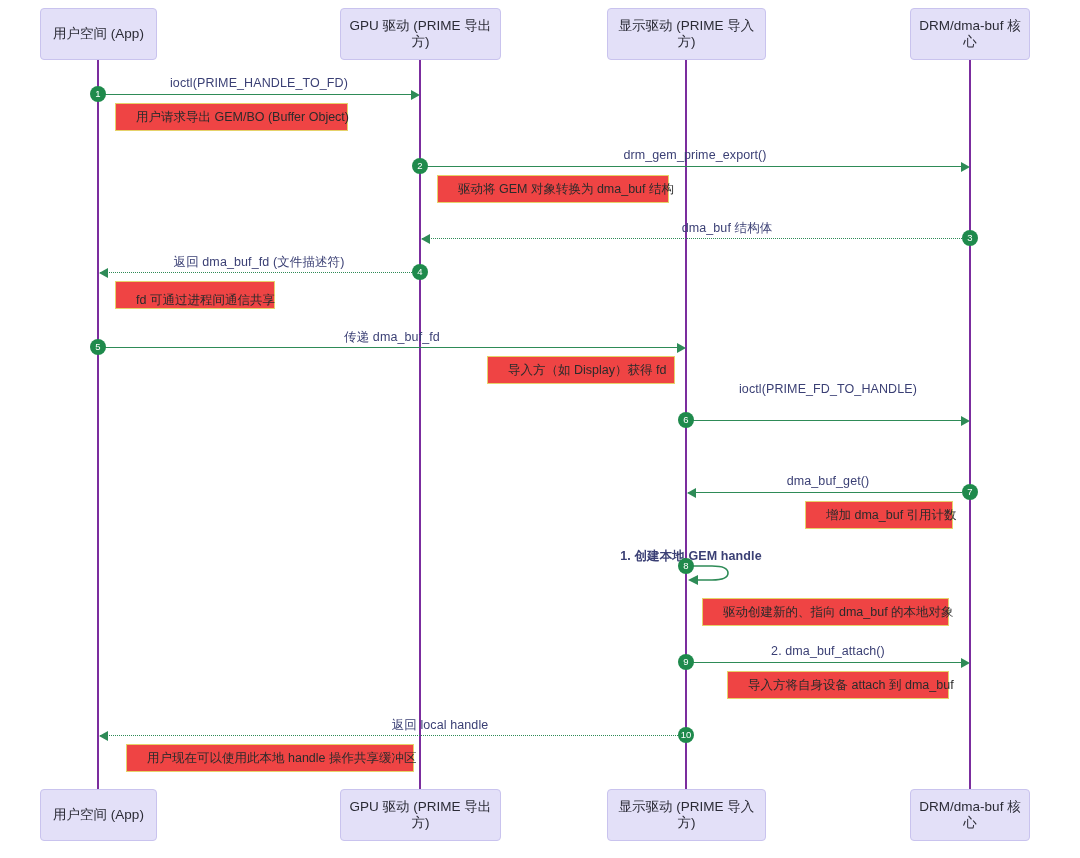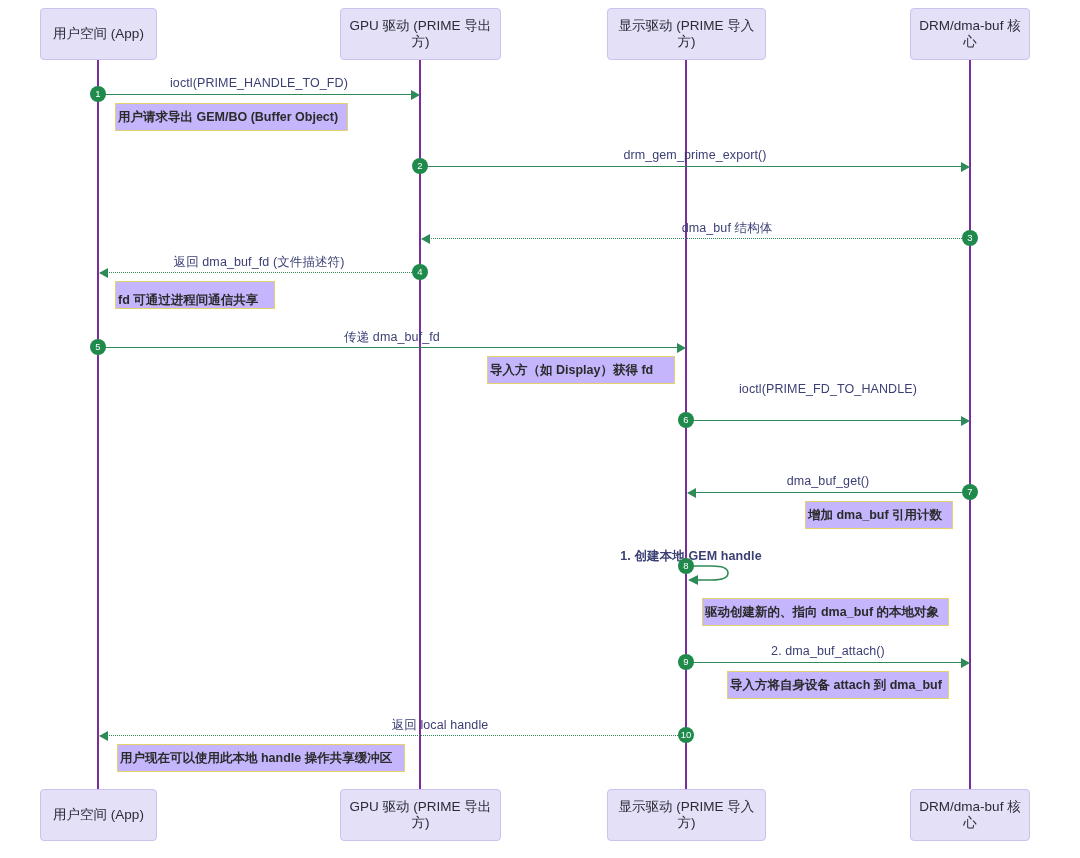--- a/index.html
+++ b/index.html
@@ -99,31 +99,30 @@
     font-size: 9.5px;
     line-height: 16px;
     text-align: center;
     font-family: "Liberation Sans", sans-serif;
     transform: translate(-50%, -50%);
   }
 
   
   .note {
     position: absolute;
-    background: #c4b5fd;
+    background: #ef4444;
     border: 1px solid #e6d26a;
     box-sizing: border-box;
     font-size: 12.5px;
     color: #2b2b2b;
     display: flex;
     align-items: center;
-    padding: 0 2px;
+    padding: 0 20px;
     white-space: nowrap;
     line-height: 1.2;
-    font-weight: bold;
   }
 
   
   .selfloop {
     position: absolute;
   }
 </style>
 </head>
 <body>
 
@@ -155,36 +154,39 @@
       </svg>
       <div class="arrow-line" style="left: 688px; top: 662px; width: 274px;"></div>
       <div class="arrow-head right" style="top: 658px; left: 961px;"></div>
       <div class="arrow-line dotted" style="left: 100px; top: 735px; width: 578px;"></div>
       <div class="arrow-head left" style="top: 731px; left: 99px;"></div>
     </div>
   <div class="layer" id="notes-layer">
       <div class="note" style="left: 115px; top: 103px; width: 233px; height: 28px;">
         <span>用户请求导出 GEM/BO (Buffer Object)</span>
       </div>
+      <div class="note" style="left: 437px; top: 175px; width: 232px; height: 28px;">
+        <span>驱动将 GEM 对象转换为 dma_buf 结构</span>
+      </div>
       <div class="note" style="left: 115px; top: 281px; width: 160px; height: 28px; align-items: flex-end;">
         <span>fd 可通过进程间通信共享</span>
       </div>
       <div class="note" style="left: 487px; top: 356px; width: 188px; height: 28px;">
         <span>导入方（如 Display）获得 fd</span>
       </div>
       <div class="note" style="left: 805px; top: 501px; width: 148px; height: 28px;">
         <span>增加 dma_buf 引用计数</span>
       </div>
       <div class="note" style="left: 702px; top: 598px; width: 247px; height: 28px;">
         <span>驱动创建新的、指向 dma_buf 的本地对象</span>
       </div>
       <div class="note" style="left: 727px; top: 671px; width: 222px; height: 28px;">
         <span>导入方将自身设备 attach 到 dma_buf</span>
       </div>
-      <div class="note" style="left: 117px; top: 744px; width: 288px; height: 28px;">
+      <div class="note" style="left: 126px; top: 744px; width: 288px; height: 28px;">
         <span>用户现在可以使用此本地 handle 操作共享缓冲区</span>
       </div>
     </div>
   <div class="layer" id="labels-layer">
       <div class="msg-label" style="left: 259px; top: 76px;">ioctl(PRIME_HANDLE_TO_FD)</div>
       <div class="msg-label" style="left: 695px; top: 148px;">drm_gem_prime_export()</div>
       <div class="msg-label" style="left: 727px; top: 220px;">dma_buf 结构体</div>
       <div class="msg-label" style="left: 259px; top: 254px; text-align: right;">返回 dma_buf_fd (文件描述符)</div>
       <div class="msg-label" style="left: 392px; top: 329px;">传递 dma_buf_fd</div>
       <div class="msg-label" style="left: 828px; top: 382px;">ioctl(PRIME_FD_TO_HANDLE)</div>

